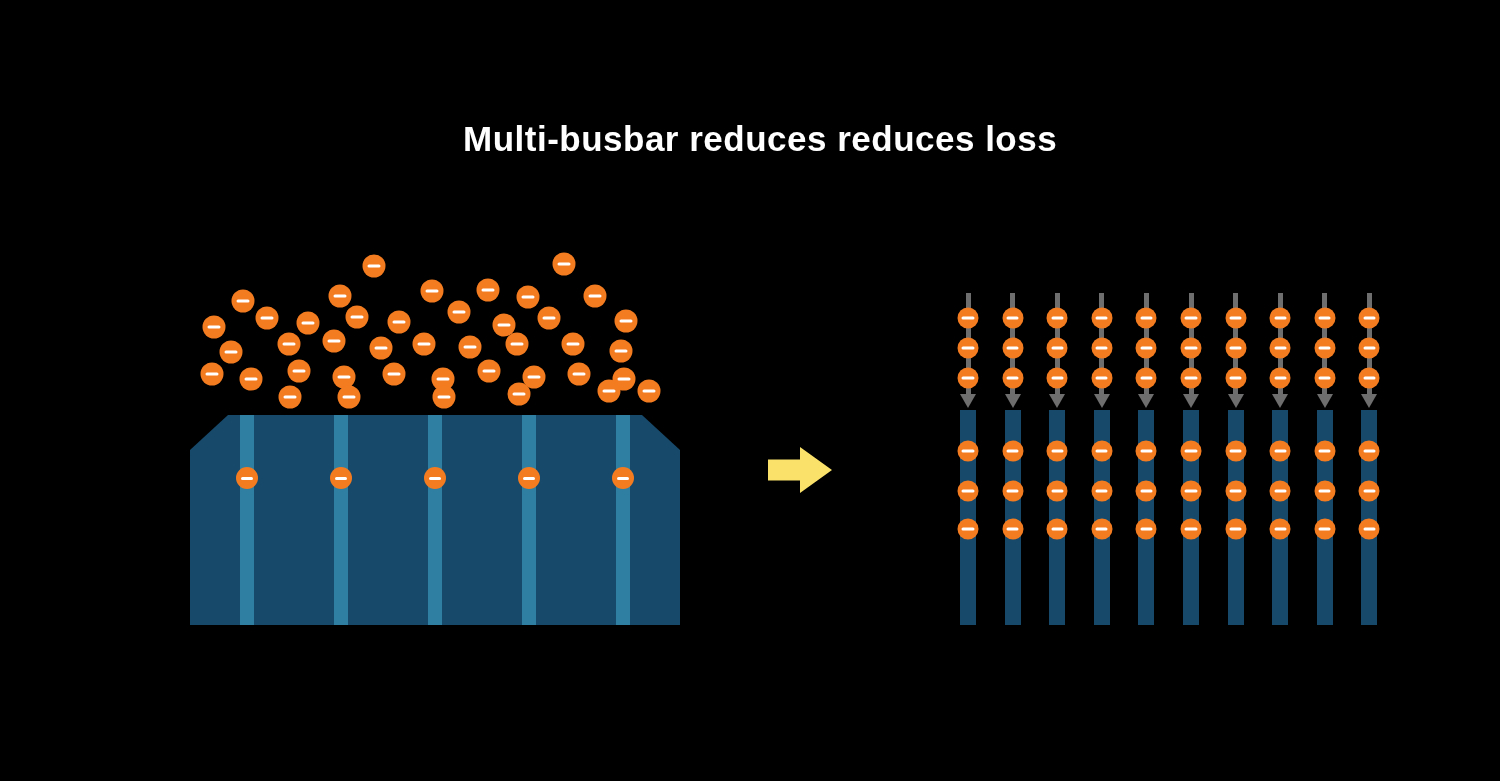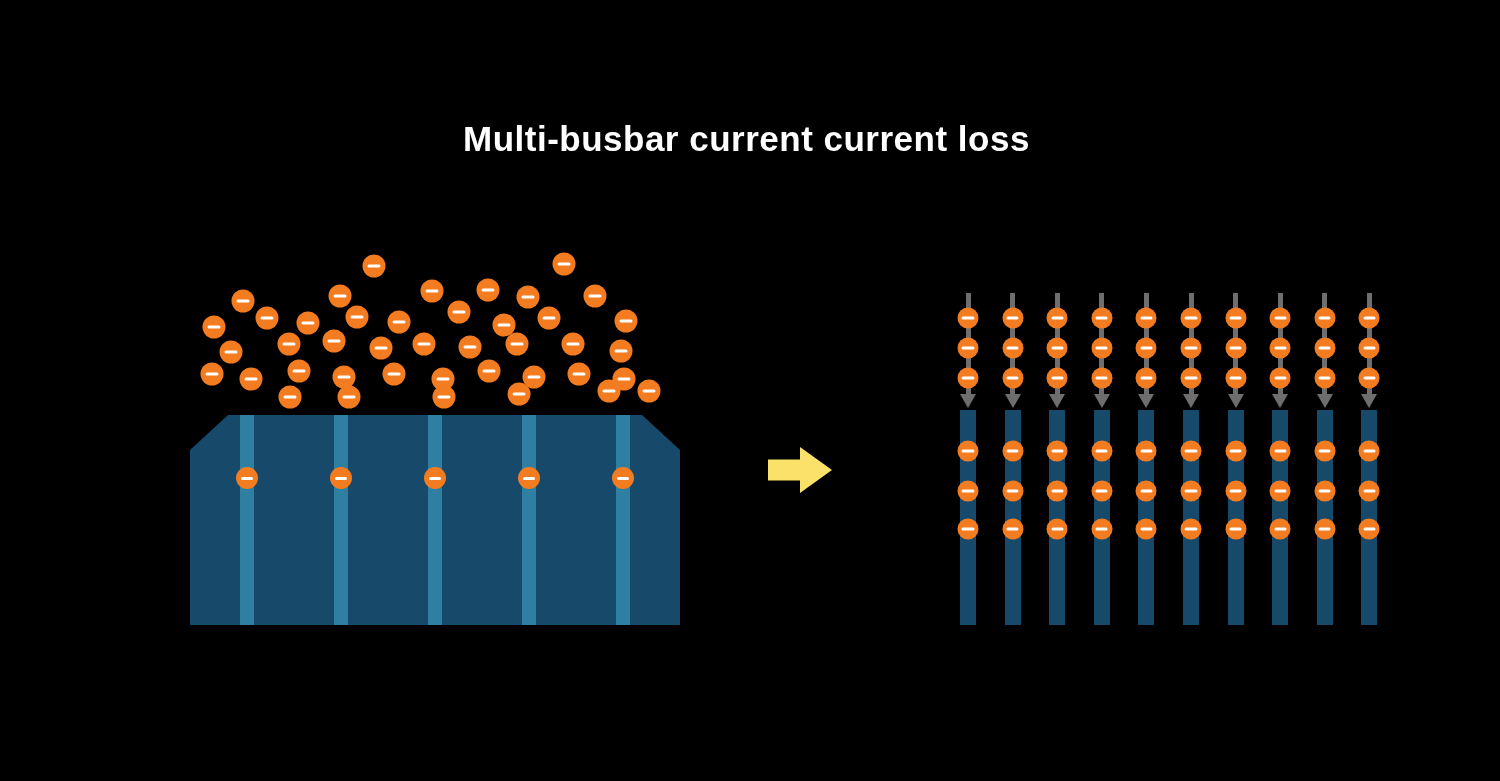--- a/index.html
+++ b/index.html
@@ -66,21 +66,21 @@
   .transition {
     position: absolute;
     background: var(--yellow, #f9e16a);
     clip-path: polygon(0 27%, 50% 27%, 50% 0, 100% 50%, 50% 100%, 50% 73%, 0 73%);
   }
 </style>
 </head>
 <body>
 
 <div class="canvas" style="--bg: #000000; --cellBlue: #17496b; --teal: #2e7fa1; --orange: #f47c20; --minus: #ffffff; --gray: #6e6e6e; --yellow: #f9e16a;">
-  <h1 class="title">Multi-busbar current current loss</h1>
+  <h1 class="title">Multi-busbar reduces reduces loss</h1>
 
   <div class="layer">
     <div class="cell" style="left: 190px; top: 415px; width: 490px; height: 210px; clip-path: polygon(0px 16.6667%, 7.7551% 0px, 92.2449% 0px, 100% 16.6667%, 100% 100%, 0px 100%);">
         <div class="stripe" style="left: 50px; width: 14px;"></div>
         <div class="stripe" style="left: 144px; width: 14px;"></div>
         <div class="stripe" style="left: 238px; width: 14px;"></div>
         <div class="stripe" style="left: 332px; width: 14px;"></div>
         <div class="stripe" style="left: 426px; width: 14px;"></div>
       </div>
     <div class="layer">

